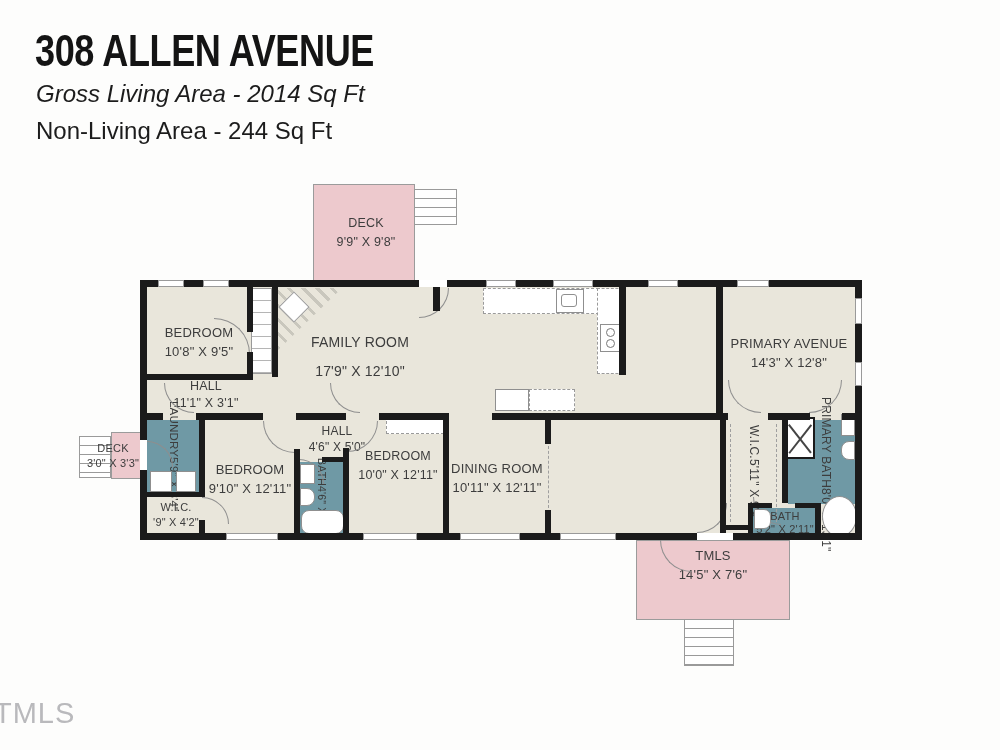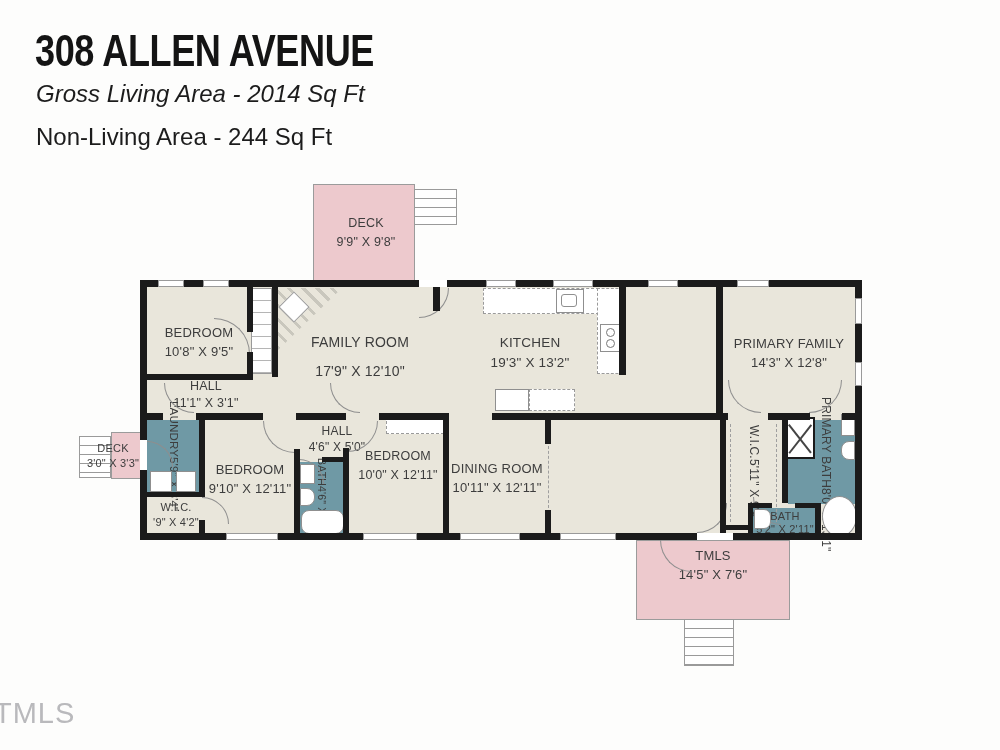--- a/index.html
+++ b/index.html
@@ -47,21 +47,21 @@
   .sub{position:absolute;left:36px;font-size:24px;color:#1c1c1c;white-space:nowrap;z-index:8;}
   #wm{position:absolute;left:-6px;top:697px;font-size:29px;color:#b9b9bc;letter-spacing:1px;z-index:8;}
 </style>
 </head>
 <body>
 
 <div id="plan">
 
   <div id="title">308 ALLEN AVENUE</div>
   <div class="sub" style="top:80px;font-style:italic;">Gross Living Area - 2014 Sq Ft</div>
-  <div class="sub" style="top:123px;">Non-Living Area - 244 Sq Ft</div>
+  <div class="sub" style="top:117px;">Non-Living Area - 244 Sq Ft</div>
   <div id="wm">TMLS</div>
 
   <div class="outdoor" style="left:313px;top:184px;width:102px;height:100px;"></div>
   <div class="stairs vv" style="left:414px;top:189px;width:43px;height:36px;"></div>
   <div class="outdoor" style="left:111px;top:432px;width:33px;height:47px;"></div>
   <div class="stairs vv" style="left:79px;top:436px;width:32px;height:42px;"></div>
   <div class="outdoor" style="left:636px;top:540px;width:154px;height:80px;"></div>
   <div class="stairs h" style="left:684px;top:619px;width:50px;height:47px;background-image:repeating-linear-gradient(180deg,transparent 0 8px,#9a9a9a 8px 9px);"></div>
 
   <div class="floor" style="left:140px;top:280px;width:722px;height:260px;"></div>
@@ -179,26 +179,22 @@
     <span>10'8" X 9'5"</span>
   </div>
   <div class="lbl" style="left:155px;top:378px;width:102px;height:33px;font-size:12.5px;line-height:1.3;">
     <span>HALL</span>
     <span>11'1" X 3'1"</span>
   </div>
   <div class="lbl" style="left:288px;top:332px;width:144px;height:50px;font-size:14px;gap:8px;">
     <span>FAMILY ROOM</span>
     <span>17'9" X 12'10"</span>
   </div>
-  <div class="lbl" style="left:460px;top:328px;width:140px;height:50px;font-size:13.5px;">
-    <span>KITCHEN</span>
-    <span>19'3" X 13'2"</span>
-  </div>
   <div class="lbl" style="left:726px;top:328px;width:126px;height:50px;font-size:13px;">
-    <span>PRIMARY FAMILY</span>
+    <span>PRIMARY AVENUE</span>
     <span>14'3" X 12'8"</span>
   </div>
   <div class="lbl" style="left:76px;top:438px;width:74px;height:36px;font-size:11px;z-index:7;line-height:1.4;">
     <span>DECK</span>
     <span>3'0" X 3'3"</span>
   </div>
   <div class="lbl v" style="left:150px;top:419px;width:46px;height:74px;font-size:11.5px;">
     <span>LAUNDRY</span>
     <span>5'9" X 8'4"</span>
   </div>

